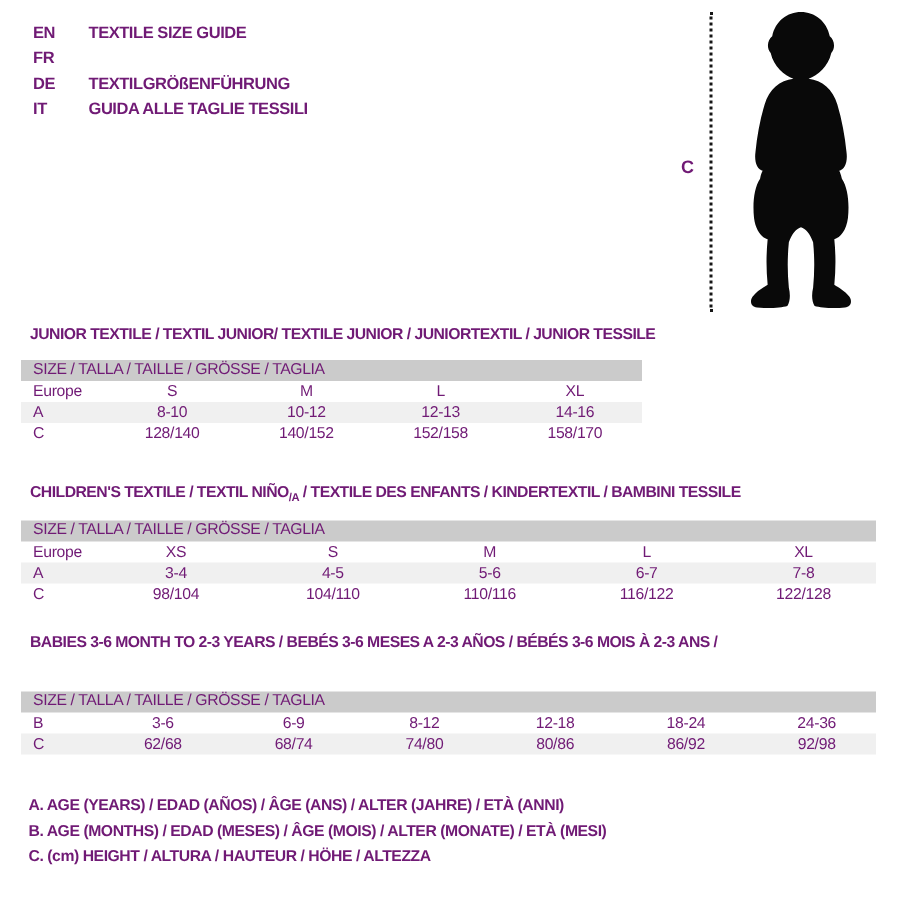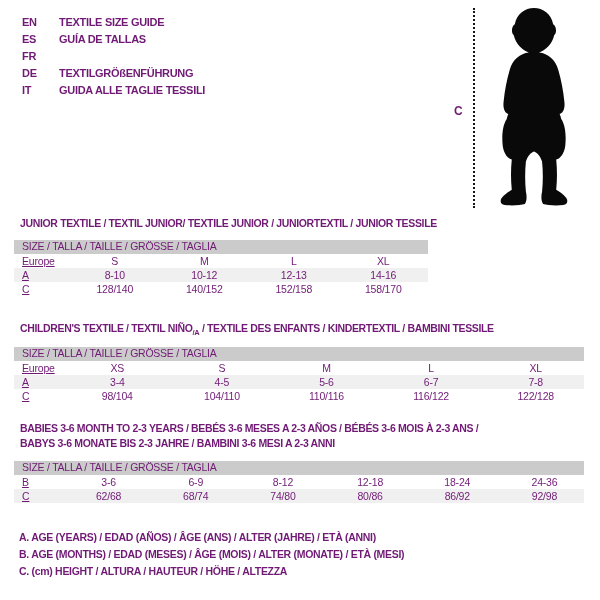--- a/index.html
+++ b/index.html
@@ -14,50 +14,46 @@
     font-size:11px; font-weight:bold; letter-spacing:-0.3px; }
   .lang-code { width:37px; }
   
   .measure-line { position:absolute; left:473px; top:8px; height:200px; width:0;
     border-left:2px dotted #161616; }
   .measure-label { position:absolute; left:454px; top:104px;
     font-size:12px; font-weight:bold; }
   .baby-svg { position:absolute; left:479px; top:6px; }
   
   .tbl-title { position:absolute; left:20px; font-size:10.5px; font-weight:bold;
-    letter-spacing:-0.35px; white-space:nowrap; line-height:15px; }
+    letter-spacing:-0.35px; white-space:nowrap; line-height:15px;text-align:right; }
   .tbl-title sub { font-size:7.5px; }
   .size-table { position:absolute; left:14px; }
   .size-bar { height:14px; background:#cbcbcb; display:flex; align-items:flex-start;
     padding-left:8px; font-size:10.5px; letter-spacing:-0.25px; }
   .trow { display:flex; height:14px; align-items:center; font-size:10.5px;
     letter-spacing:-0.2px; }
   .trow.alt { background:#f0f0f0; }
-  .tlabel { padding-left:8px;text-decoration:underline; }
+  .tlabel { padding-left:8px; }
   .lbl-w1 { width:56px; }
   .lbl-w2 { width:51px; }
   .cell { flex:1; text-align:center; }
   
   .legend { position:absolute; left:19px; top:531px; }
   .legend-line { height:17px; font-size:10.5px; font-weight:bold;
     letter-spacing:-0.3px; white-space:nowrap; }
 </style>
 </head>
 <body>
 
 <div id="page">
 
   <div class="lang-list">
     <div class="lang-row">
       <span class="lang-code">EN</span>
       <span class="lang-label">TEXTILE SIZE GUIDE</span>
-    </div>
-    <div class="lang-row">
-      <span class="lang-code">ES</span>
-      <span class="lang-label">GUÍA DE TALLAS</span>
     </div>
     <div class="lang-row">
       <span class="lang-code">FR</span>
     </div>
     <div class="lang-row">
       <span class="lang-code">DE</span>
       <span class="lang-label">TEXTILGRÖßENFÜHRUNG</span>
     </div>
     <div class="lang-row">
       <span class="lang-code">IT</span>
@@ -165,21 +161,20 @@
       <span class="cell">98/104</span>
       <span class="cell">104/110</span>
       <span class="cell">110/116</span>
       <span class="cell">116/122</span>
       <span class="cell">122/128</span>
     </div>
   </div>
 
   <div class="tbl-title" style="top:421px">
     <div>BABIES 3-6 MONTH TO 2-3 YEARS / BEBÉS 3-6 MESES A 2-3 AÑOS / BÉBÉS 3-6 MOIS À 2-3 ANS /</div>
-    <div>BABYS 3-6 MONATE BIS 2-3 JAHRE / BAMBINI 3-6 MESI A 2-3 ANNI</div>
   </div>
   <div class="size-table" style="top:461px;width:574px">
     <div class="size-bar">
       <span>SIZE / TALLA / TAILLE / GRÖSSE / TAGLIA</span>
     </div>
     <div class="trow">
       <span class="tlabel lbl-w2">B</span>
       <span class="cell">3-6</span>
       <span class="cell">6-9</span>
       <span class="cell">8-12</span>

